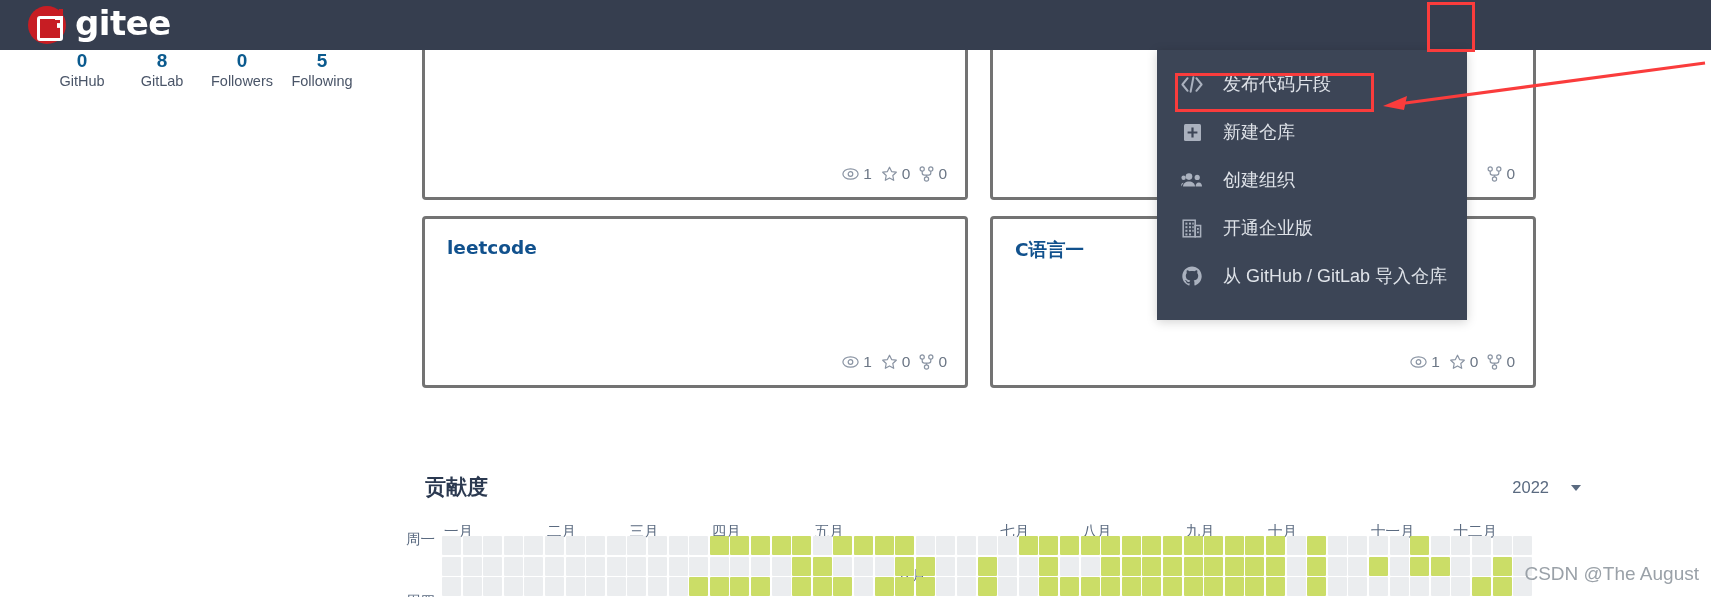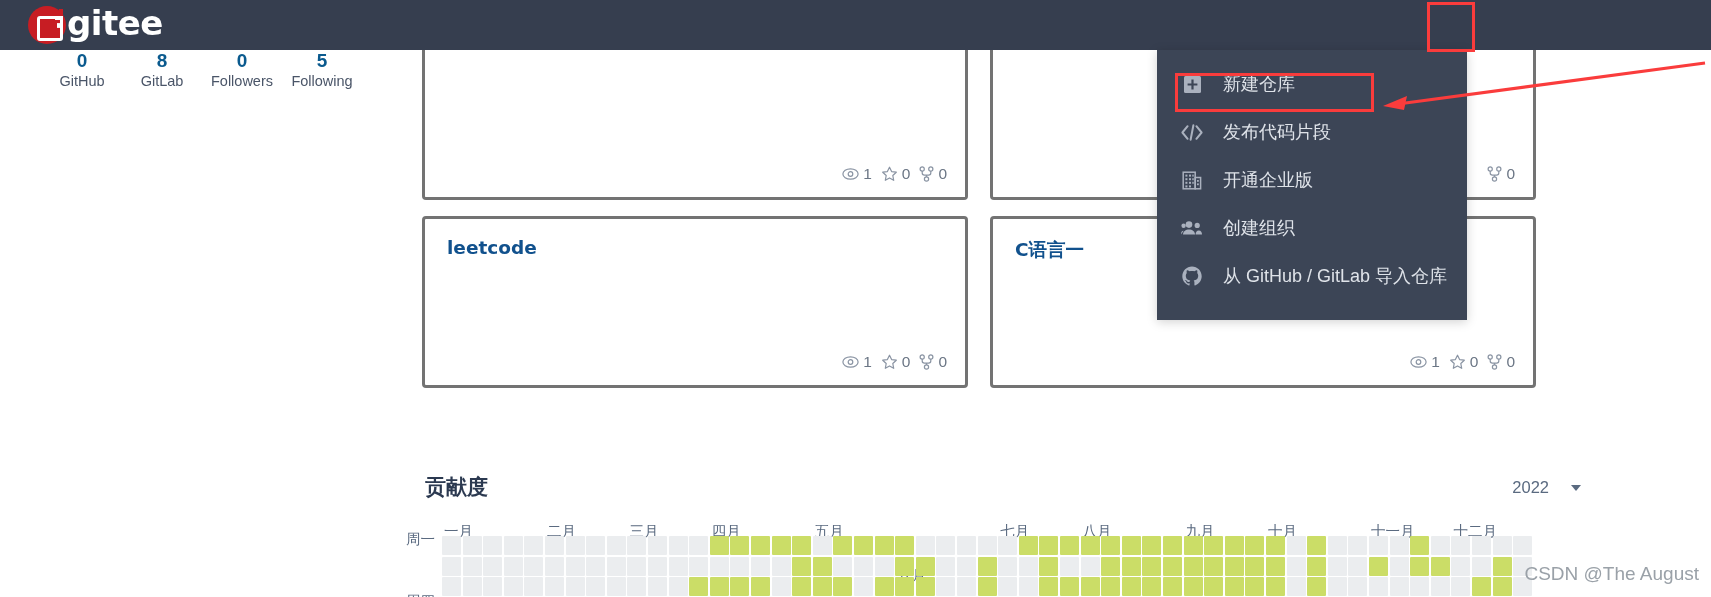--- a/index.html
+++ b/index.html
@@ -37,21 +37,21 @@
     background:#c71d23; box-shadow: 4.5px 0 0 -0.1px #fff;
   }
   .logo-inner-bar{
     position:absolute; right:3.2px; top:10px; width:8px; height:4px; background:#fff; z-index:2;
   }
   .logo-gap{
     position:absolute; right:3.2px; top:3.2px; width:4px; height:7px; background:#c71d23; z-index:3;
   }
   .logo-text {
     color:#fff; font-size:34px; font-weight:700; letter-spacing:-0.5px;
-    margin-left:1px; line-height:1; padding-bottom:4px;
+    margin-left:9px; line-height:1; padding-bottom:4px;
     font-family:"DejaVu Sans","Liberation Sans",sans-serif;
   }
   .nav-items { display:flex; align-items:center; margin-left:42px; }
   .nav-item {
     color:#c6c9cf; font-size:19px; margin-right:38px; position:relative;
     white-space:nowrap; cursor:pointer; line-height:50px;
   }
   .nav-badge {
     position:absolute; top:-13px; left:50%; transform:translateX(-10%);
     background:#e02020; color:#fff; font-size:12.5px;
@@ -487,36 +487,49 @@
         <div class="cell" style="left: 1023.4px; top: 67.2px; background: rgb(235, 237, 239);"></div>
         <div class="cell" style="left: 1044px; top: 67.2px; background: rgb(203, 221, 103);"></div>
         <div class="cell" style="left: 1064.6px; top: 67.2px; background: rgb(203, 221, 103);"></div>
         <div class="cell" style="left: 1085.2px; top: 67.2px; background: rgb(235, 237, 239);"></div>
       </div>
   </div>
 
   <div class="dropdown" id="dropdown">
       <div class="dd-item">
         <span class="dd-ico">
-          <svg width="19" height="19" viewBox="0 0 19 19">
-            <rect x="1" y="1" width="17" height="17" rx="1.5" fill="#aab1be"></rect>
-            <path d="M9.5 4.6v9.8M4.6 9.5h9.8" stroke="#3c4556" stroke-width="2.2"></path>
-          </svg>
-        </span>
-        <span>新建仓库</span>
-      </div>
-      <div class="dd-item">
-        <span class="dd-ico">
           <svg width="22" height="17" viewBox="0 0 22 17">
             <path d="M6.6 2.2L1.4 8.5l5.2 6.3" fill="none" stroke="#aab1be" stroke-width="2" stroke-linecap="round" stroke-linejoin="round"></path>
             <path d="M15.4 2.2l5.2 6.3-5.2 6.3" fill="none" stroke="#aab1be" stroke-width="2" stroke-linecap="round" stroke-linejoin="round"></path>
             <path d="M12.4 1.2L9.6 15.8" stroke="#aab1be" stroke-width="2" stroke-linecap="round"></path>
           </svg>
         </span>
         <span>发布代码片段</span>
+      </div>
+      <div class="dd-item">
+        <span class="dd-ico">
+          <svg width="19" height="19" viewBox="0 0 19 19">
+            <rect x="1" y="1" width="17" height="17" rx="1.5" fill="#aab1be"></rect>
+            <path d="M9.5 4.6v9.8M4.6 9.5h9.8" stroke="#3c4556" stroke-width="2.2"></path>
+          </svg>
+        </span>
+        <span>新建仓库</span>
+      </div>
+      <div class="dd-item">
+        <span class="dd-ico">
+          <svg width="22" height="16" viewBox="0 0 22 16">
+            <circle cx="8" cy="4.6" r="3.3" fill="#aab1be"></circle>
+            <circle cx="16.2" cy="5.4" r="2.6" fill="#aab1be"></circle>
+            <circle cx="2.6" cy="5.8" r="2.2" fill="#aab1be"></circle>
+            <path d="M2 14.4c0-3 2.7-5 6-5s6 2 6 5z" fill="#aab1be"></path>
+            <path d="M14.6 14.4c0-2.3 1-4 3.2-4s3.2 1.7 3.2 4z" fill="#aab1be"></path>
+            <path d="M0 14.4c0-2.1.8-3.6 2.6-3.6" fill="#aab1be"></path>
+          </svg>
+        </span>
+        <span>创建组织</span>
       </div>
       <div class="dd-item">
         <span class="dd-ico">
           <svg width="20" height="19" viewBox="0 0 20 19">
             <rect x="1.2" y="1.2" width="12" height="16.6" fill="none" stroke="#aab1be" stroke-width="1.5"></rect>
             <rect x="13.2" y="6.5" width="5.4" height="11.3" fill="none" stroke="#aab1be" stroke-width="1.5"></rect>
             <g fill="#aab1be">
               <rect x="3.4" y="3.6" width="2" height="2"></rect>
               <rect x="7" y="3.6" width="2" height="2"></rect>
               <rect x="10.3" y="3.6" width="1.4" height="2"></rect>
@@ -530,33 +543,20 @@
               <rect x="7" y="14.4" width="2" height="2"></rect>
               <rect x="15" y="9" width="1.8" height="1.8"></rect>
               <rect x="15" y="12.4" width="1.8" height="1.8"></rect>
             </g>
           </svg>
         </span>
         <span>开通企业版</span>
       </div>
       <div class="dd-item">
         <span class="dd-ico">
-          <svg width="22" height="16" viewBox="0 0 22 16">
-            <circle cx="8" cy="4.6" r="3.3" fill="#aab1be"></circle>
-            <circle cx="16.2" cy="5.4" r="2.6" fill="#aab1be"></circle>
-            <circle cx="2.6" cy="5.8" r="2.2" fill="#aab1be"></circle>
-            <path d="M2 14.4c0-3 2.7-5 6-5s6 2 6 5z" fill="#aab1be"></path>
-            <path d="M14.6 14.4c0-2.3 1-4 3.2-4s3.2 1.7 3.2 4z" fill="#aab1be"></path>
-            <path d="M0 14.4c0-2.1.8-3.6 2.6-3.6" fill="#aab1be"></path>
-          </svg>
-        </span>
-        <span>创建组织</span>
-      </div>
-      <div class="dd-item">
-        <span class="dd-ico">
           <svg width="20" height="20" viewBox="0 0 20 20">
             <path d="M10 .6C4.6.6.3 4.9.3 10.3c0 4.3 2.8 7.9 6.6 9.2.5.1.7-.2.7-.5v-1.7c-2.7.6-3.3-1.3-3.3-1.3-.4-1.1-1.1-1.4-1.1-1.4-.9-.6.1-.6.1-.6 1 .1 1.5 1 1.5 1 .9 1.5 2.3 1.1 2.9.8.1-.6.3-1.1.6-1.3-2.2-.2-4.5-1.1-4.5-4.9 0-1.1.4-2 1-2.7-.1-.3-.4-1.3.1-2.7 0 0 .8-.3 2.7 1 .8-.2 1.6-.3 2.4-.3s1.6.1 2.4.3c1.9-1.3 2.7-1 2.7-1 .5 1.4.2 2.4.1 2.7.6.7 1 1.6 1 2.7 0 3.8-2.3 4.7-4.5 4.9.4.3.7.9.7 1.8v2.7c0 .3.2.6.7.5 3.8-1.3 6.6-4.9 6.6-9.2C19.7 4.9 15.4.6 10 .6z" fill="#aab1be"></path>
           </svg>
         </span>
         <span>从 GitHub / GitLab 导入仓库</span>
       </div>
     </div>
 
   <div class="anno-rect" style="left:1427px; top:2px; width:48px; height:50px;"></div>
   <div class="anno-rect" style="left:1175px; top:73px; width:199px; height:39px;"></div>

